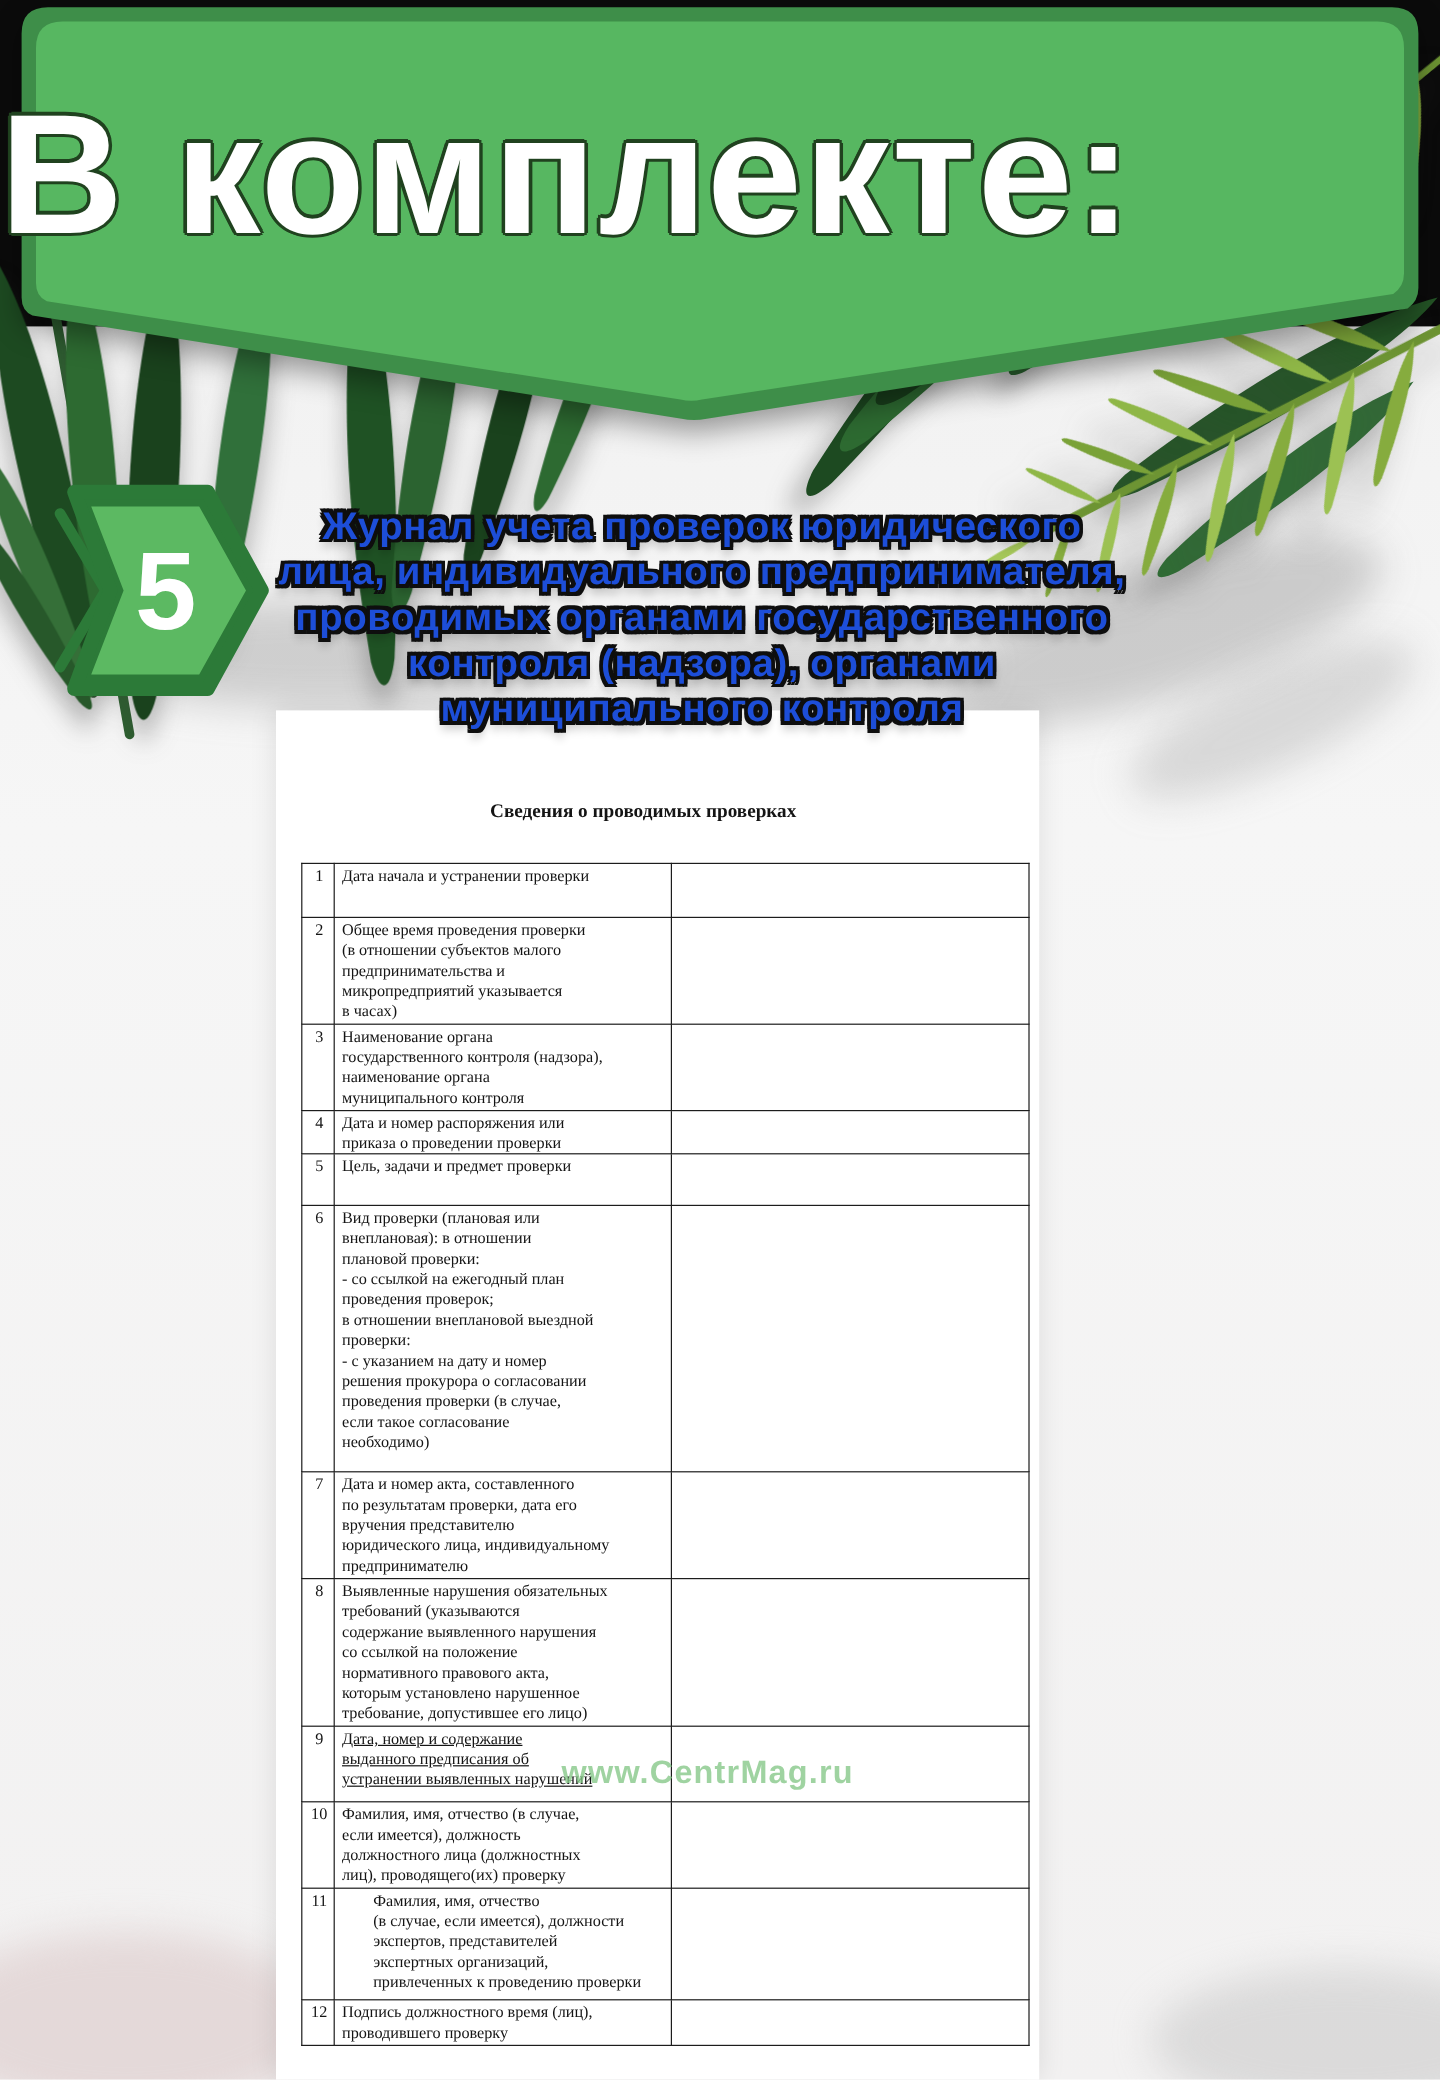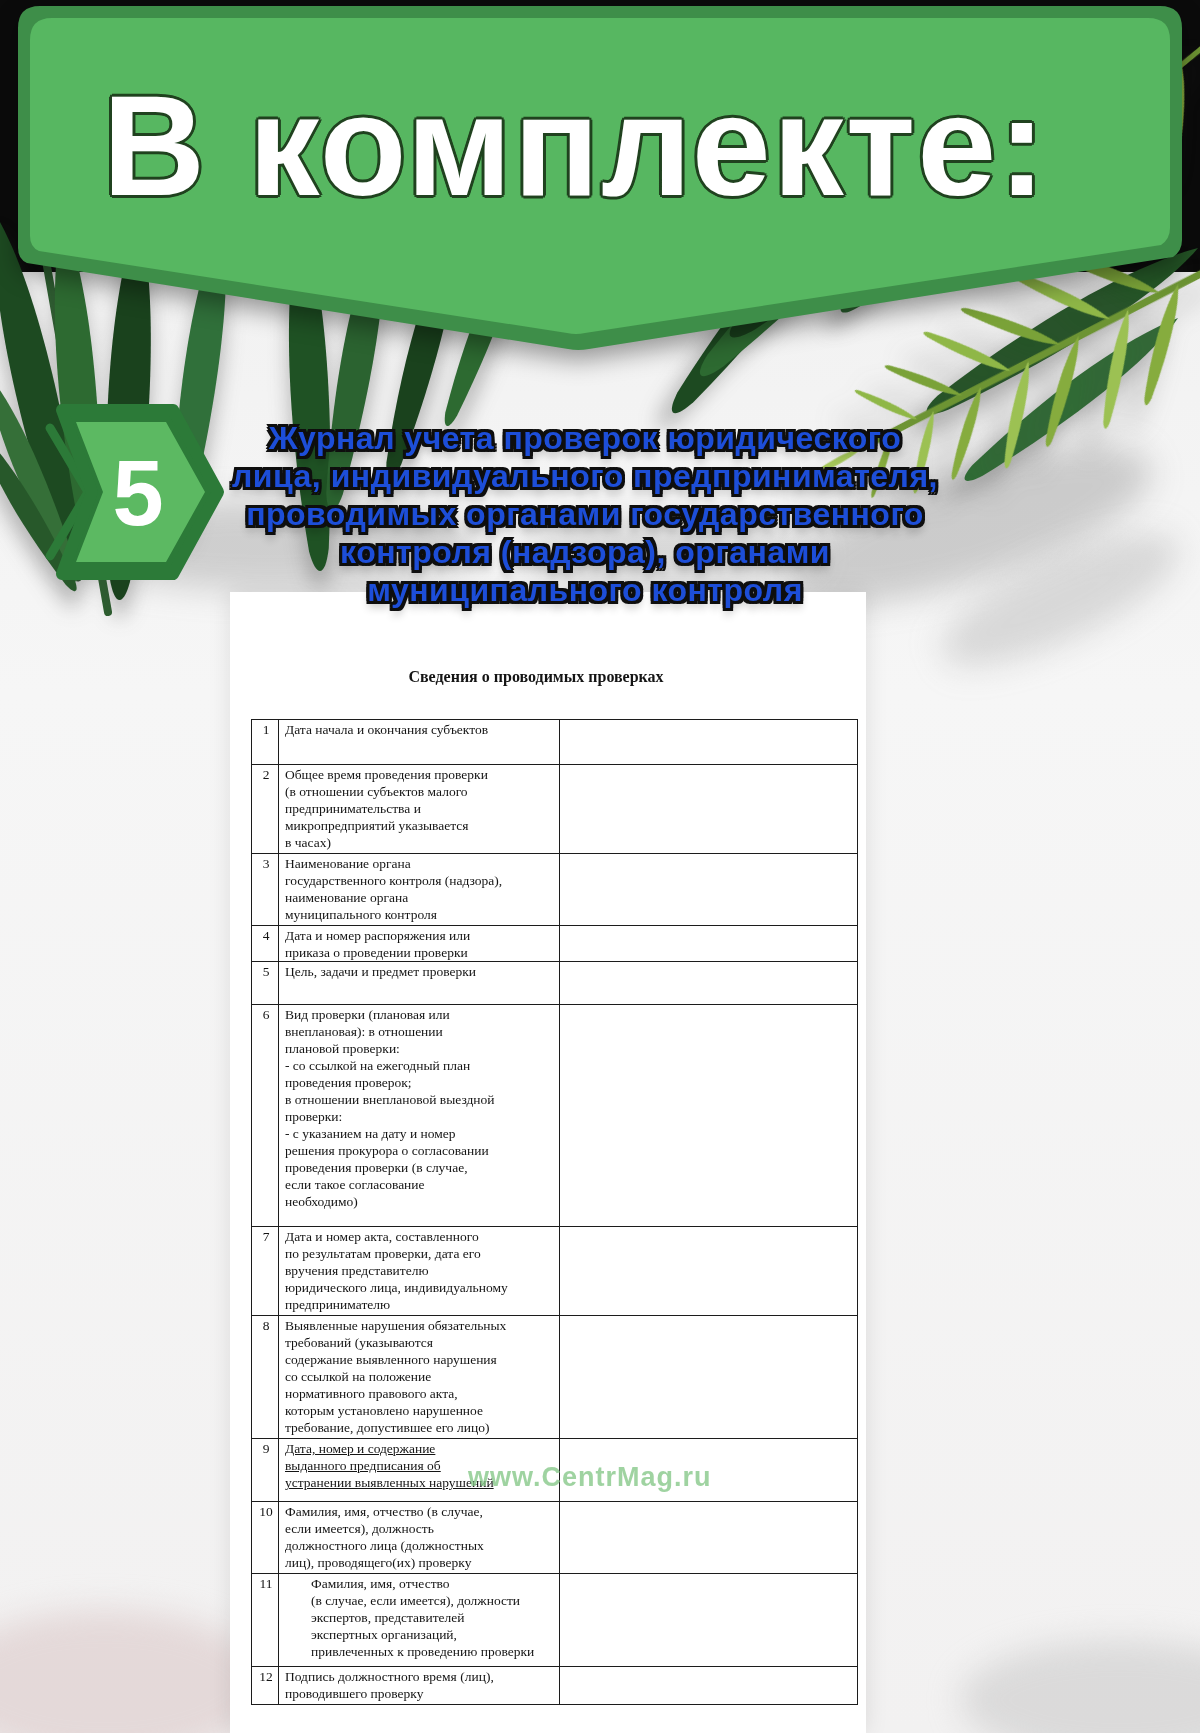--- a/index.html
+++ b/index.html
@@ -7,21 +7,21 @@
     width:1200px;height:1733px;position:relative;overflow:hidden;
     background:linear-gradient(180deg,#efefef 0%,#f6f6f6 40%,#f2f1f1 100%);
     font-family:"Liberation Sans",sans-serif;
   }
   .abs{position:absolute;}
   
   .black-band{left:0;top:0;width:1200px;height:272px;background:#0b0b0b;}
   
   .banner-svg{left:0;top:0;width:1200px;height:380px;z-index:4;filter:drop-shadow(0 10px 12px rgba(0,0,0,.38));}
   .main-title{
-    left:0;top:64px;width:1150px;text-align:center;z-index:5;
+    left:0;top:64px;width:1150px;z-index:5;
     font-size:142px;font-weight:bold;letter-spacing:2px;color:#ffffff;
     text-shadow:-2px -2px 0 #20421f,2px -2px 0 #20421f,-2px 2px 0 #20421f,2px 2px 0 #20421f,
                 0 3px 0 #20421f,3px 0 0 #20421f,-3px 0 0 #20421f,0 -3px 0 #20421f;
     white-space:nowrap;
   }
   
   .leaves-svg{left:0;top:0;width:1200px;height:700px;z-index:2;}
   
   .blob{border-radius:50%;filter:blur(16px);z-index:1;}
   .blob.b1{left:60px;top:500px;width:420px;height:90px;background:rgba(120,120,120,.30);}
@@ -167,21 +167,21 @@
 
 <table class="journal">
   <colgroup>
       <col style="width:27px">
       <col style="width:281px">
       <col style="width:298px">
     </colgroup>
   <tbody>
       <tr>
         <td class="row-number">1</td>
-        <td class="row-label">Дата начала и окончания субъектов</td>
+        <td class="row-label">Дата начала и устранении проверки</td>
         <td class="row-value"></td>
       </tr>
       <tr>
         <td class="row-number">2</td>
         <td class="row-label">Общее время проведения проверки
 (в отношении субъектов малого
 предпринимательства и
 микропредприятий указывается
 в  часах)</td>
         <td class="row-value"></td>

